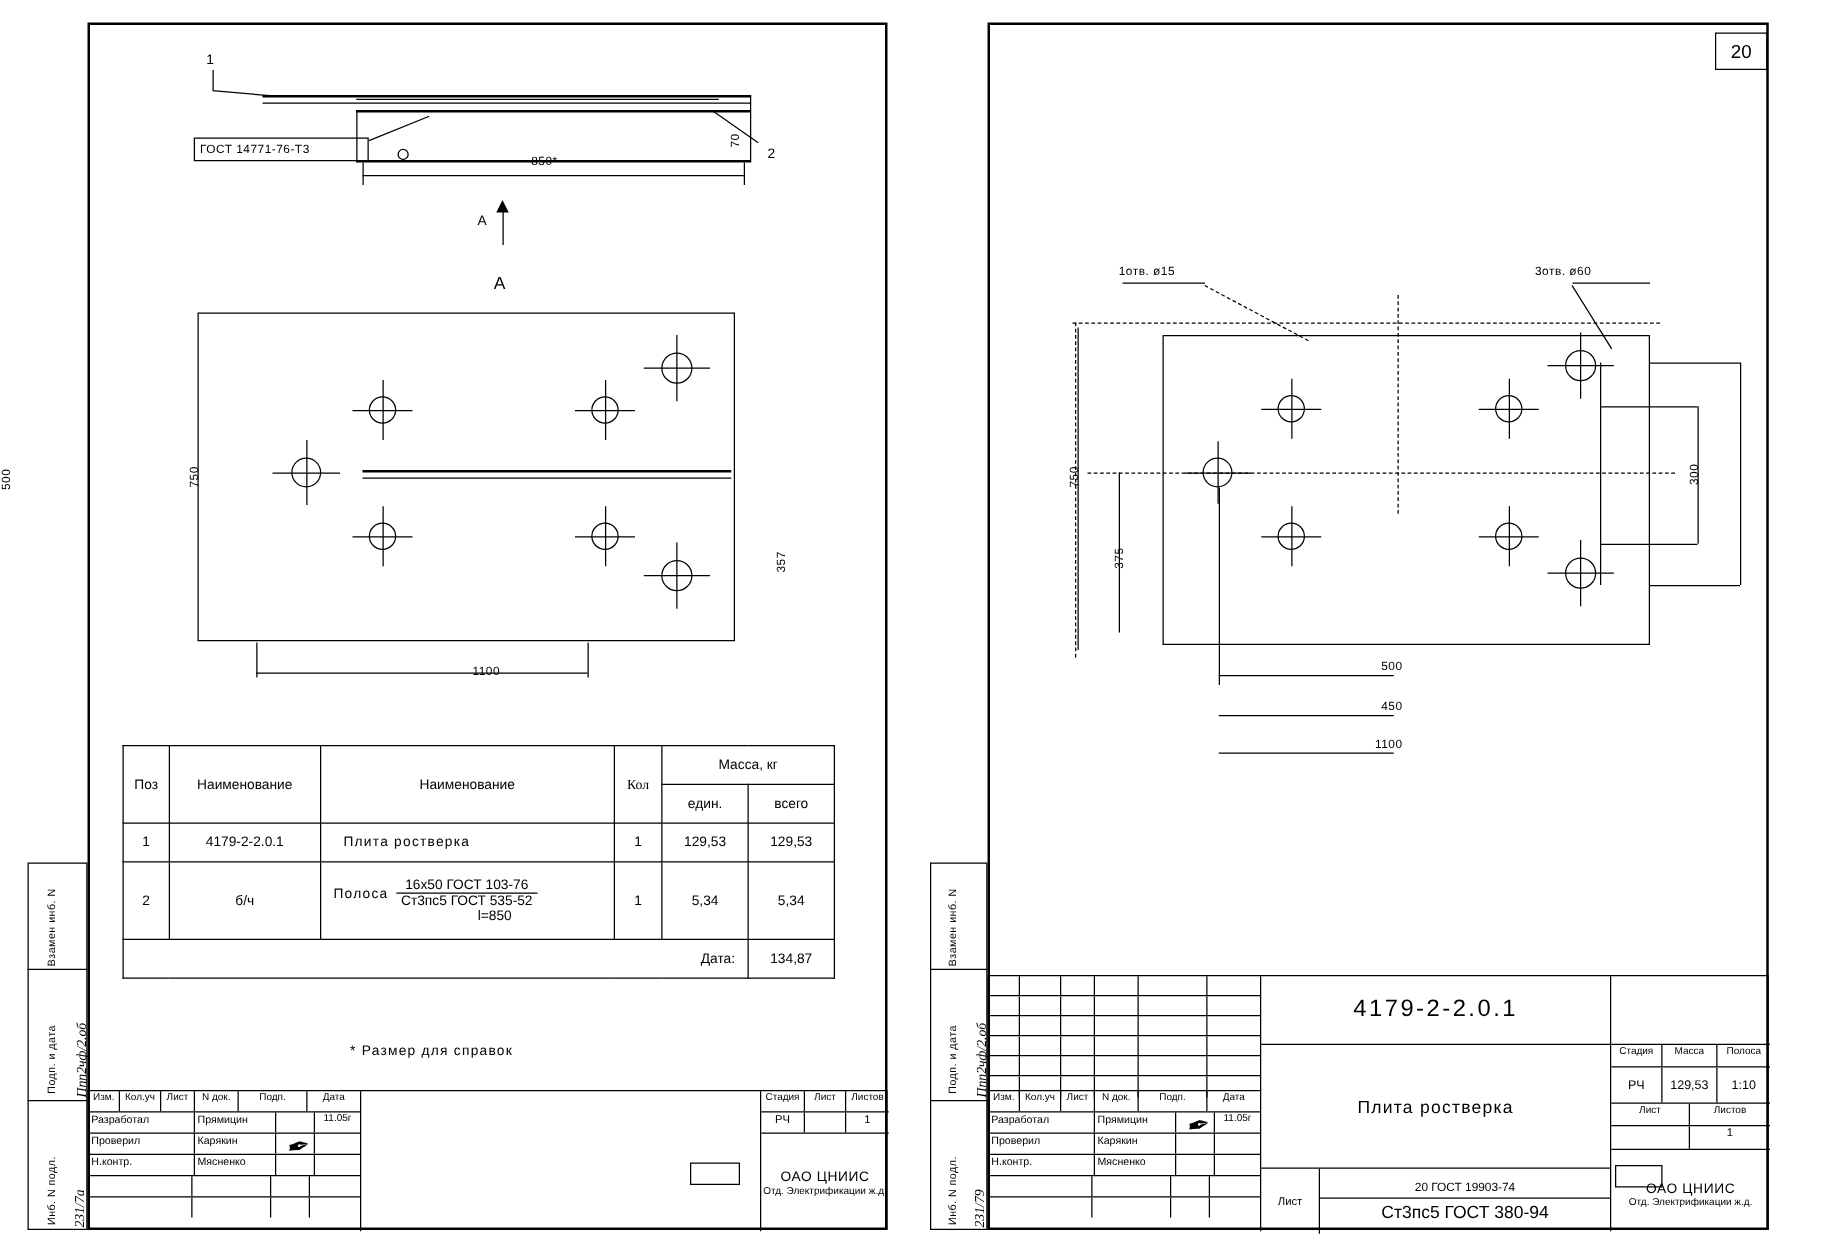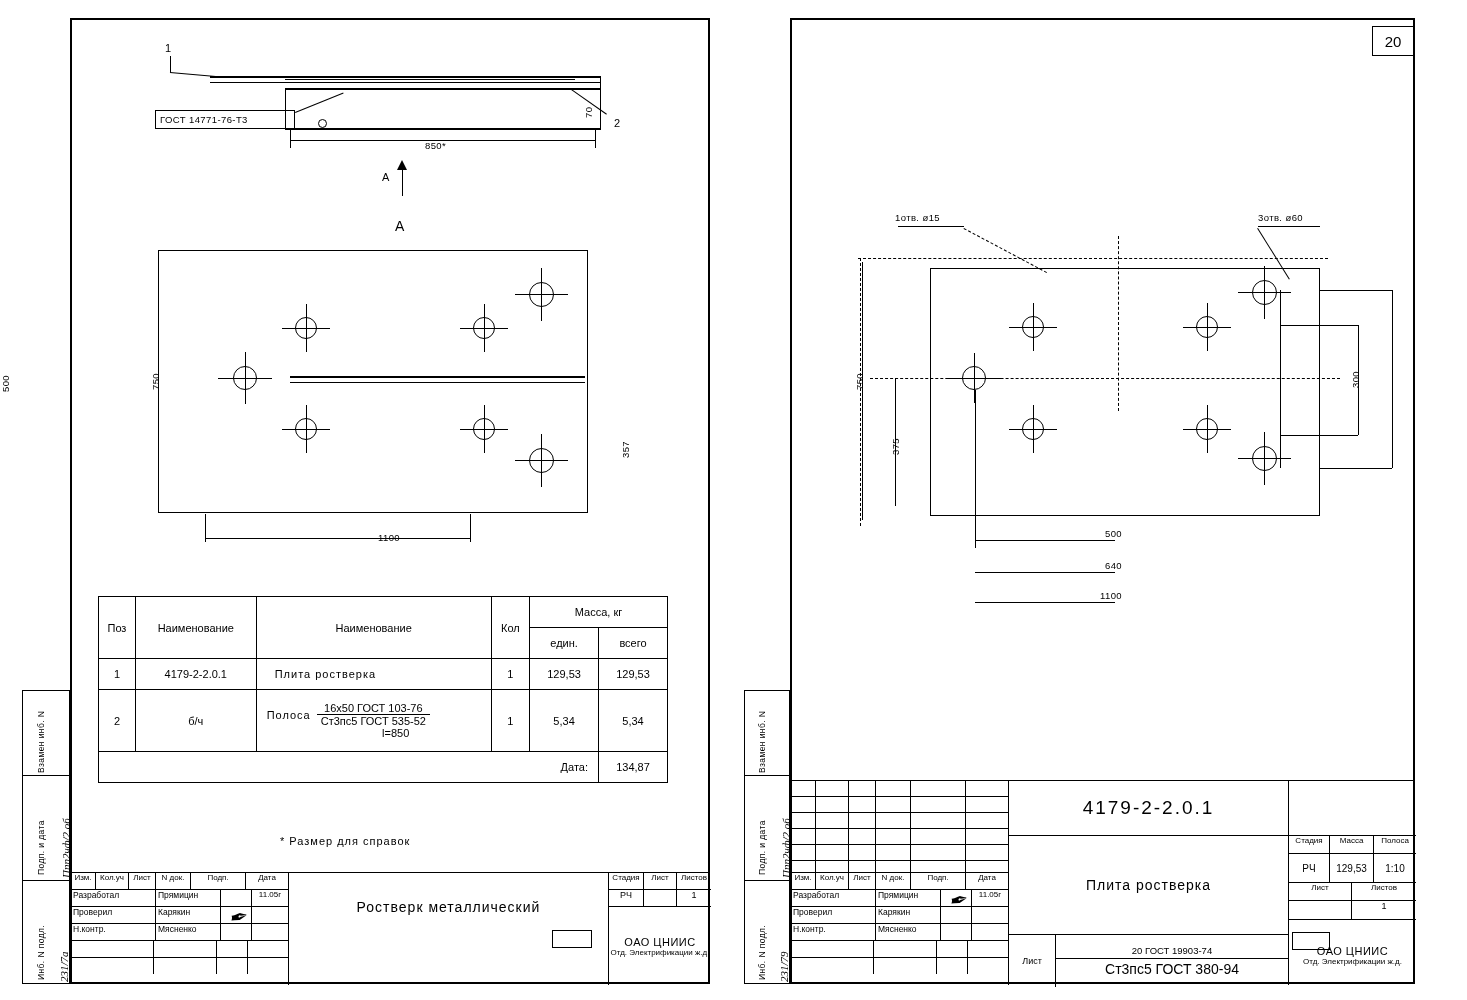--- a/index.html
+++ b/index.html
@@ -58,21 +58,21 @@
 <div class="txt s" style="left:160px;top:114px;">ГОСТ 14771-76-Т3</div>
 <div class="ln h" style="left:295px;top:112px;width:52px;transform:rotate(-22deg);transform-origin:0 0;"></div>
 <div class="circ" style="left:318px;top:119px;width:9px;height:9px;"></div>
 
 <div class="ln h" style="left:570px;top:88px;width:45px;transform:rotate(35deg);transform-origin:0 0;"></div>
 <div class="txt" style="left:614px;top:117px;">2</div>
 
 <div class="ln h" style="left:290px;top:140px;width:305px;"></div>
 <div class="ln v" style="left:290px;top:130px;height:18px;"></div>
 <div class="ln v" style="left:595px;top:130px;height:18px;"></div>
-<div class="txt s" style="left:425px;top:140px;">850*</div>
+<div class="txt s" style="left:425px;top:124px;">850*</div>
 <div class="txt s rot90" style="left:583px;top:118px;">70</div>
 
 <div class="ln v" style="left:402px;top:168px;height:28px;"></div>
 <div style="position:absolute;left:397px;top:160px;width:0;height:0;border-left:5px solid transparent;border-right:5px solid transparent;border-bottom:10px solid #000;"></div>
 <div class="txt" style="left:382px;top:171px;">А</div>
 <div class="txt med" style="left:395px;top:218px;">А</div>
 
 <div class="box" style="left:158px;top:250px;width:430px;height:263px;border-width:1.6px;"></div>
 <div class="ln h" style="left:290px;top:376px;width:295px;height:2px;"></div>
 <div class="ln h" style="left:290px;top:382px;width:295px;"></div>
@@ -111,21 +111,21 @@
 <div class="ln v" style="left:205px;top:514px;height:28px;"></div>
 <div class="ln v" style="left:470px;top:514px;height:28px;"></div>
 <div class="txt s" style="left:378px;top:532px;">1100</div>
 
 <table class="specs" style="left:98px;top:596px;width:570px;">
   <tbody>
       <tr>
     <td rowspan="2" style="width:30px;">Поз</td>
     <td rowspan="2" style="width:120px;">Наименование</td>
     <td rowspan="2" style="width:255px;">Наименование</td>
-    <td rowspan="2" style="width:32px;">Кол</td>
+    <td rowspan="2" style="width:32px;font-family:Liberation Serif, serif;">Кол</td>
     <td colspan="2">Масса, кг</td>
   </tr>
   <tr>
     <td style="width:66px;">един.</td>
     <td style="width:66px;">всего</td>
   </tr>
   <tr>
     <td>1</td>
     <td>4179-2-2.0.1</td>
     <td style="text-align:left;padding-left:18px;letter-spacing:1px;">Плита ростверка</td>
@@ -195,23 +195,20 @@
     </div>
     <div style="display:flex;height:16px;">
       <div style="width:82px;border-right:1px solid #000;"></div>
       <div style="width:62px;border-right:1px solid #000;"></div>
       <div style="width:30px;border-right:1px solid #000;"></div>
       <div style="flex:1;"></div>
     </div>
   </div>
 
   <div style="position:absolute;left:218px;top:0;width:320px;height:112px;box-sizing:border-box;border-right:1.6px solid #000;">
-    <div style="height:68px;display:flex;align-items:center;justify-content:center;">
-      <span class="med">Ростверк металлический</span>
-    </div>
   </div>
 
   <div style="position:absolute;left:538px;top:0;width:102px;height:112px;box-sizing:border-box;">
     <div style="display:flex;height:16px;border-bottom:1px solid #000;">
       <div style="width:34px;border-right:1px solid #000;text-align:center;font-size:8px;">Стадия</div>
       <div style="width:32px;border-right:1px solid #000;text-align:center;font-size:8px;">Лист</div>
       <div style="flex:1;text-align:center;font-size:8px;">Листов</div>
     </div>
     <div style="display:flex;height:16px;border-bottom:1.6px solid #000;">
       <div style="width:34px;border-right:1px solid #000;text-align:center;font-size:9px;">РЧ</div>
@@ -251,21 +248,21 @@
 <div class="ln v" style="left:1392px;top:290px;height:178px;"></div>
 <div class="ln h" style="left:1320px;top:468px;width:72px;"></div>
 <div class="ln v" style="left:1358px;top:325px;height:110px;"></div>
 <div class="ln h" style="left:1280px;top:325px;width:78px;"></div>
 <div class="ln h" style="left:1280px;top:435px;width:78px;"></div>
 <div class="ln v" style="left:1280px;top:290px;height:178px;"></div>
 
 <div class="txt s" style="left:895px;top:212px;">1отв. ø15</div>
 <div class="ln h" style="left:898px;top:226px;width:66px;"></div>
 <div class="dash" style="left:964px;top:228px;width:94px;transform:rotate(28deg);transform-origin:0 0;"></div>
-<div class="txt s" style="left:1258px;top:212px;">3отв. ø60</div>
+<div class="txt s" style="left:1228px;top:212px;">3отв. ø60</div>
 <div class="ln h" style="left:1258px;top:226px;width:62px;"></div>
 <div class="ln h" style="left:1258px;top:228px;width:60px;transform:rotate(58deg);transform-origin:0 0;"></div>
 
 <div class="circ" style="left:962px;top:366px;width:24px;height:24px;"></div>
 <div class="ln h" style="left:948px;top:378px;width:53px;"></div>
 <div class="ln v" style="left:974px;top:353px;height:50px;"></div>
 
 <div class="circ" style="left:1022px;top:316px;width:22px;height:22px;"></div>
 <div class="ln h" style="left:1009px;top:327px;width:48px;"></div>
 <div class="ln v" style="left:1033px;top:303px;height:48px;"></div>
@@ -294,21 +291,21 @@
 <div class="txt s rot90" style="left:854px;top:390px;">750</div>
 <div class="ln v" style="left:895px;top:378px;height:128px;"></div>
 <div class="txt s rot90" style="left:890px;top:455px;">375</div>
 <div class="txt s rot90" style="left:1350px;top:388px;">300</div>
 <div class="txt s rot90" style="left:1385px.0;top:392px;">500</div>
 
 <div class="ln h" style="left:975px;top:540px;width:140px;"></div>
 <div class="ln v" style="left:975px;top:390px;height:158px;"></div>
 <div class="txt s" style="left:1105px;top:528px;">500</div>
 <div class="ln h" style="left:975px;top:572px;width:140px;"></div>
-<div class="txt s" style="left:1105px;top:560px;">640</div>
+<div class="txt s" style="left:1105px;top:560px;">450</div>
 <div class="ln h" style="left:975px;top:602px;width:140px;"></div>
 <div class="txt s" style="left:1100px;top:590px;">1100</div>
 
 <div class="tb" style="left:790px;top:780px;width:625px;height:204px;border:1.6px solid #000;">
 
   <div style="position:absolute;left:0;top:0;width:218px;height:92px;box-sizing:border-box;border-right:1.6px solid #000;border-bottom:1.6px solid #000;">
     <div style="display:flex;height:15px;border-bottom:1px solid #000;">
       <div style="width:24px;border-right:1px solid #000;"></div>
       <div style="width:32px;border-right:1px solid #000;"></div>
       <div style="width:26px;border-right:1px solid #000;"></div>

